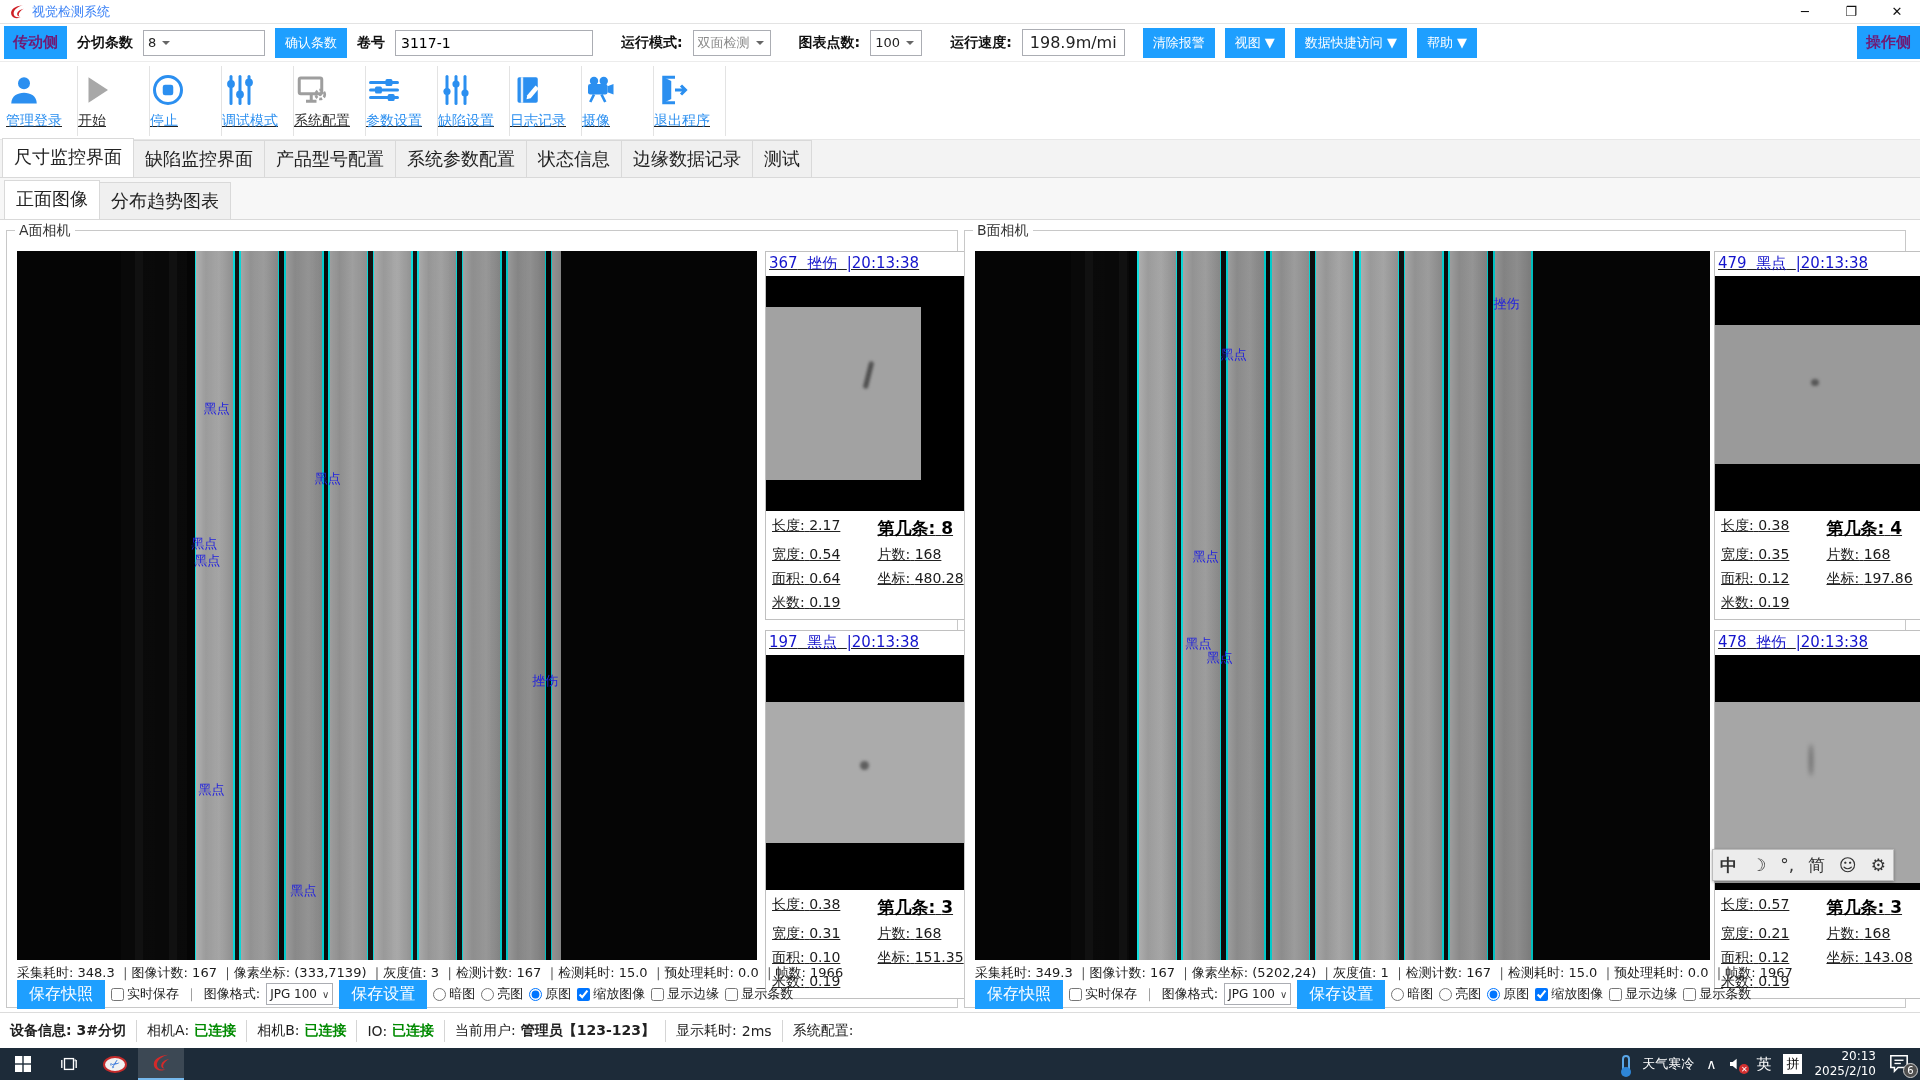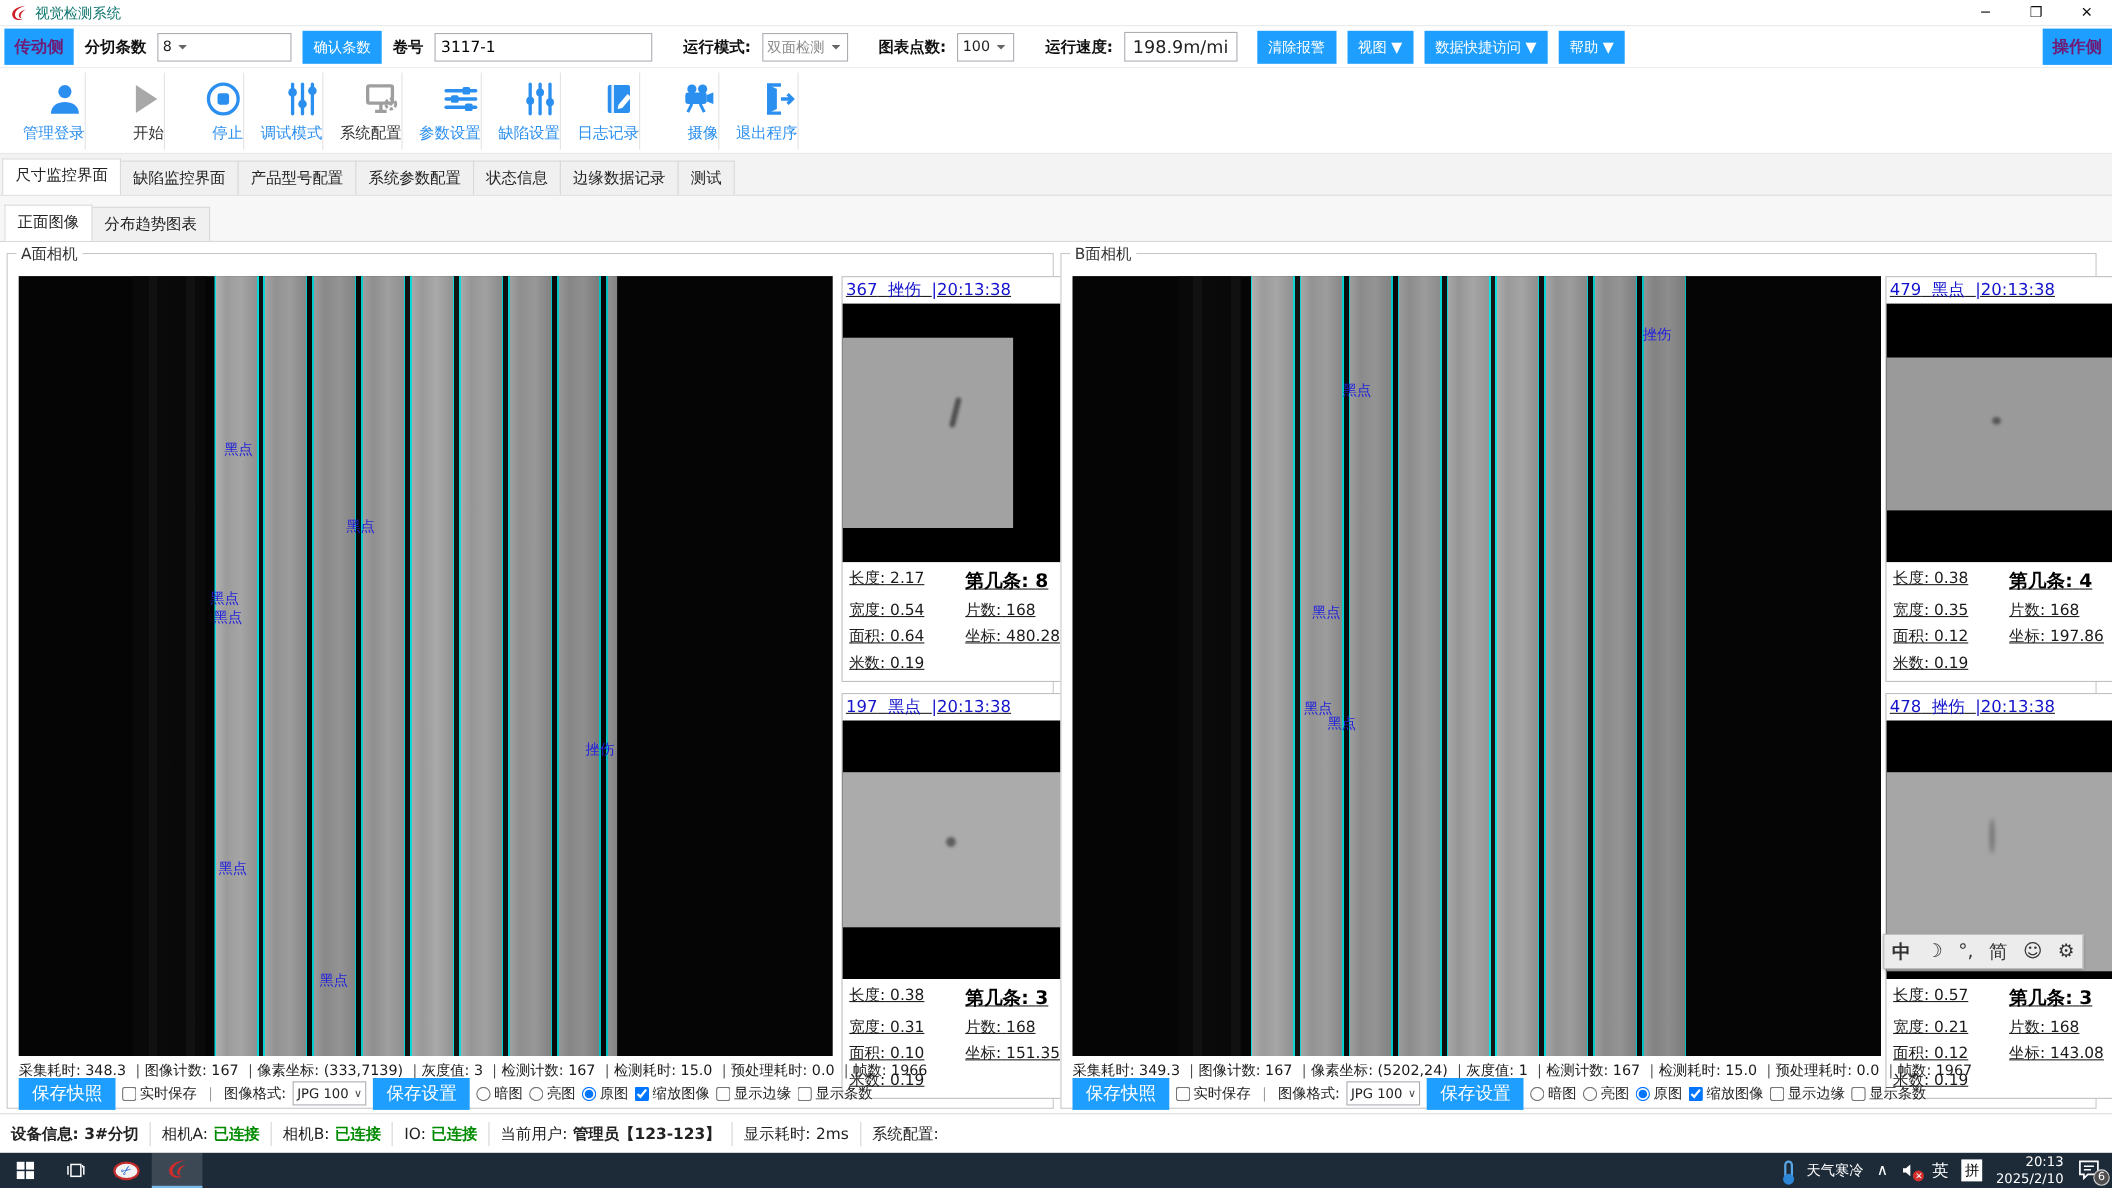--- a/index.html
+++ b/index.html
@@ -2,46 +2,46 @@
 <html><head>
 <meta charset="utf-8">
 <style>
   * { box-sizing: border-box; margin:0; padding:0; }
   html,body { width:1920px; height:1080px; overflow:hidden; }
   body { font-family:"DejaVu Sans","Liberation Sans",sans-serif; font-size:14px; color:#222; background:#fff; position:relative; }
 
   
   .titlebar { position:absolute; left:0; top:0; width:1920px; height:24px; background:#fff; border-bottom:1px solid #e3e3e3; display:flex; align-items:center; }
   .titlebar .logo { width:18px; height:18px; margin:0 6px 0 8px; }
-  .titlebar .title { font-size:13px; color:#0f766e; }
+  .titlebar .title { font-size:13px; color:#3b82f6; }
   .win-controls { margin-left:auto; display:flex; height:100%; }
   .win-btn { width:46px; height:100%; display:flex; align-items:center; justify-content:center; font-size:13px; color:#111; cursor:default; }
 
   
   .toolbar { position:absolute; left:0; top:24px; width:1920px; height:38px; background:#fff; border-bottom:1px solid #ececec; display:flex; align-items:center; gap:10px; padding-left:4px; }
   .side-btn { background:#1e9fff; color:#701a75; font-weight:bold; font-size:15px; padding:7px 9px; }
   .lbl { font-weight:bold; font-size:14px; color:#111; white-space:nowrap; }
   .combo { background:#fff; border:1px solid #abadb3; height:26px; display:flex; align-items:center; padding:0 4px; font-size:13px; position:relative; }
   .combo .arrow { margin-left:auto; border:4px solid transparent; border-top-color:#666; margin-top:4px; margin-left:6px; }
   .tb-input { border:1px solid #abadb3; height:26px; font-size:14px; padding:0 5px; font-family:inherit; }
   .blue-btn { background:#1e9fff; color:#fff; border:none; font-size:13px; padding:6px 10px; font-family:inherit; white-space:nowrap; }
   .speed-box { border:1px solid #abadb3; background:#fff; height:27px; display:flex; align-items:center; padding:0 7px; font-size:16px; }
   .grow { flex:1; }
 
   
   .icon-toolbar { position:absolute; left:0; top:62px; width:1920px; height:78px; background:#fff; border-bottom:1px solid #e7e7e7; display:flex; align-items:center; padding-left:6px; }
-  .tool-item { width:72px; height:70px; display:flex; flex-direction:column; align-items:flex-end; justify-content:center; gap:4px; border-right:1px solid #e3e3e3; cursor:default; }
+  .tool-item { width:72px; height:70px; display:flex; flex-direction:column; align-items:flex-start; justify-content:center; gap:4px; border-right:1px solid #e3e3e3; cursor:default;text-decoration:underline; }
   .tool-item svg { width:36px; height:36px; }
   .tool-label { font-size:14px; color:#2b8ff0; white-space:nowrap; }
   .tool-label.dark { color:#333; }
 
   
   .tabs1 { position:absolute; left:0; top:140px; width:1920px; height:38px; background:#f3f3f3; display:flex; align-items:flex-end; padding-left:2px; border-bottom:1px solid #d9d9d9; }
   .tabs2 { position:absolute; left:0; top:178px; width:1920px; height:42px; background:#f7f7f7; display:flex; align-items:flex-end; padding-left:4px; border-bottom:1px solid #d9d9d9; }
-  .tab { font-size:14px; color:#222; padding:6px 11px; border:1px solid #d9d9d9; border-bottom:none; background:#f0f0f0; margin-right:-1px; white-space:nowrap; }
+  .tab { font-size:18px; color:#222; padding:6px 11px; border:1px solid #d9d9d9; border-bottom:none; background:#f0f0f0; margin-right:-1px; white-space:nowrap; }
   .tab.active { background:#fff; position:relative; padding-bottom:8px; font-weight:normal; }
 
   
   .main { position:absolute; left:0; top:220px; width:1920px; height:792px; background:#fff; }
   .group { position:absolute; top:10px; bottom:4px; border:1px solid #c8c8c8; background:#fff; }
   .group .legend { position:absolute; top:-9px; left:8px; background:#fff; padding:0 4px; font-size:14px; color:#333; }
   .group-a { left:6px; width:952px; }
   .group-b { left:964px; width:942px; }
 
   .cam { position:absolute; left:10px; top:20px; height:709px; background:#050505; overflow:hidden; }

